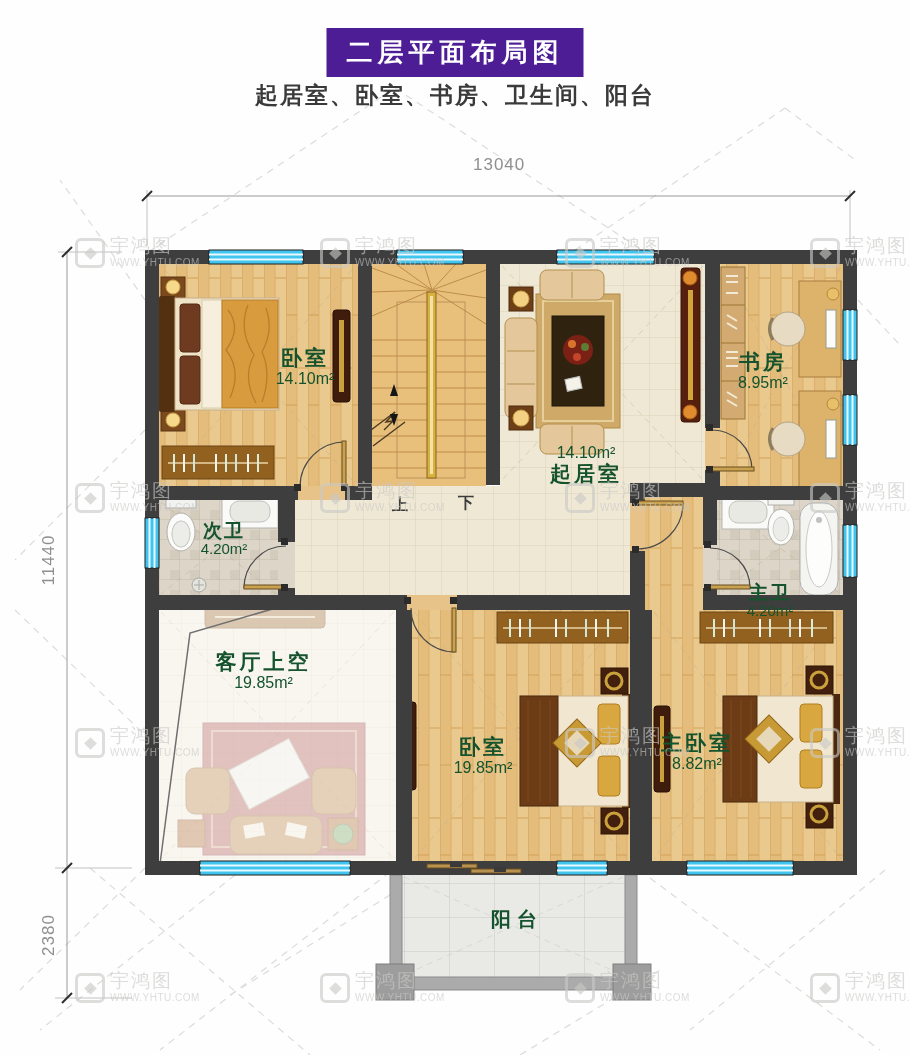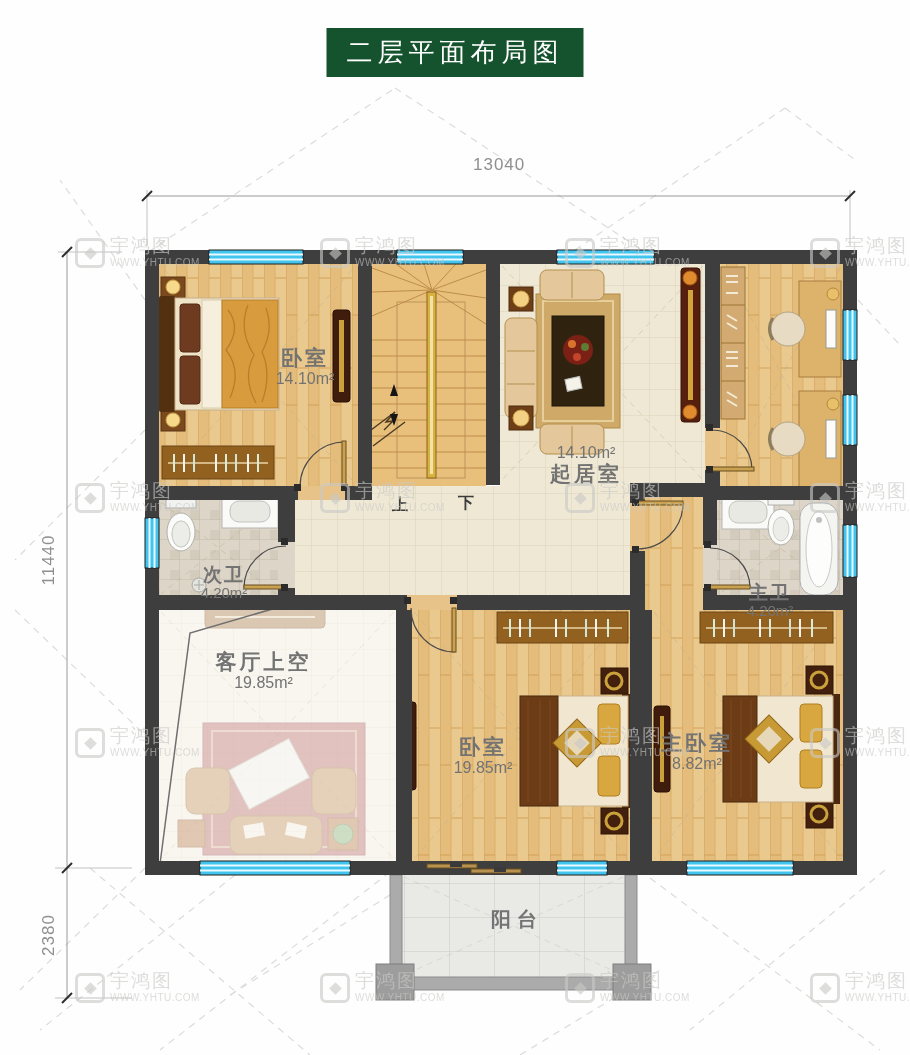--- a/index.html
+++ b/index.html
@@ -1,23 +1,23 @@
 <!DOCTYPE html>
 <html><head>
 <meta charset="utf-8">
 <style>
   html,body{margin:0;padding:0;background:#fff;}
   #canvas{position:relative;width:910px;height:1055px;background:#fefefe;overflow:hidden;
           font-family:"Liberation Sans",sans-serif;}
   #plan-svg{position:absolute;left:0;top:0;z-index:1;}
-  .banner{position:absolute;left:50%;transform:translateX(-50%);top:28px;background:#14532d;
-          color:#fff;font-size:26px;font-weight:400;letter-spacing:5px;padding:7px 20px;z-index:6;}
+  .banner{position:absolute;left:50%;transform:translateX(-50%);top:28px;background:#4c1d95;
+          color:#fff;font-size:26px;font-weight:700;letter-spacing:5px;padding:7px 20px;z-index:6;}
   .subtitle{position:absolute;left:0;right:0;top:80px;text-align:center;font-size:23px;
             color:#3a3a3a;font-weight:600;letter-spacing:2px;z-index:6;}
-  .room-label{position:absolute;text-align:center;color:#737373;z-index:3;line-height:1.12;}
+  .room-label{position:absolute;text-align:center;color:#14532d;z-index:3;line-height:1.12;}
   .rname{font-size:21px;font-weight:700;letter-spacing:3px;}
   .rarea{font-size:16px;font-weight:400;letter-spacing:0;}
   .room-label.sm .rname{font-size:19px;letter-spacing:2px;}
   .room-label.sm .rarea{font-size:15px;}
   .stair-lab{position:absolute;font-size:16px;color:#3c3c3c;z-index:3;font-weight:600;}
   .dim{position:absolute;color:#8f8f8f;font-size:17px;letter-spacing:1px;z-index:2;}
   .dim.vert{transform:rotate(-90deg);transform-origin:center center;}
   .wm{position:absolute;display:flex;align-items:flex-start;gap:5px;z-index:5;opacity:.62;
       pointer-events:none;color:#c9c9c7;}
   .wm-logo{width:24px;height:24px;border:3px solid #c9c9c7;border-radius:6px;display:flex;
@@ -26,20 +26,21 @@
   .wm-txt{display:flex;flex-direction:column;}
   .wm-txt b{font-size:19px;font-weight:400;letter-spacing:2px;line-height:1.05;}
   .wm-txt i{font-style:normal;font-size:10px;letter-spacing:.5px;line-height:1.3;}
 </style>
 </head>
 <body>
 
 <div id="canvas">
 
   <div class="banner">二层平面布局图</div>
+  <div class="subtitle">起居室、卧室、书房、卫生间、阳台</div>
 
   <svg id="plan-svg" width="910" height="1055" viewBox="0 0 910 1055">
     <defs>
       <pattern id="wood" width="22" height="90" patternUnits="userSpaceOnUse">
         <rect width="22" height="90" fill="#eac98e"></rect>
         <rect width="11" height="90" fill="#e4bd7c"></rect>
         <line x1="0" y1="0" x2="0" y2="90" stroke="#d2a258" stroke-width="1"></line>
         <line x1="11" y1="0" x2="11" y2="90" stroke="#dcb06a" stroke-width="1"></line>
         <line x1="0" y1="45" x2="11" y2="45" stroke="#d2a258" stroke-width="1"></line>
         <line x1="11" y1="8" x2="22" y2="8" stroke="#d2a258" stroke-width="1"></line>
@@ -489,25 +490,29 @@
   </svg>
 
   <div class="dim" style="left:473px;top:155px;">13040</div>
   <div class="dim vert" style="left:23px;top:550px;width:52px;text-align:center;">11440</div>
   <div class="dim vert" style="left:27px;top:925px;width:44px;text-align:center;">2380</div>
 
   <div class="room-label" style="left:240px;top:346px;width:130px;">
     <div class="rname">卧室</div>
     <div class="rarea">14.10m²</div>
   </div>
+  <div class="room-label" style="left:698px;top:350px;width:130px;">
+    <div class="rname">书房</div>
+    <div class="rarea">8.95m²</div>
+  </div>
   <div class="room-label" style="left:520px;top:444px;width:132px;">
     <div class="rarea">14.10m²</div>
     <div class="rname">起居室</div>
   </div>
-  <div class="room-label sm" style="left:160px;top:564px;width:128px;">
+  <div class="room-label sm" style="left:160px;top:520px;width:128px;">
     <div class="rname">次卫</div>
     <div class="rarea">4.20m²</div>
   </div>
   <div class="room-label sm" style="left:706px;top:538px;width:128px;margin-top:44px;">
     <div class="rname">主卫</div>
     <div class="rarea">4.20m²</div>
   </div>
   <div class="room-label" style="left:181px;top:650px;width:165px;">
     <div class="rname">客厅上空</div>
     <div class="rarea">19.85m²</div>

